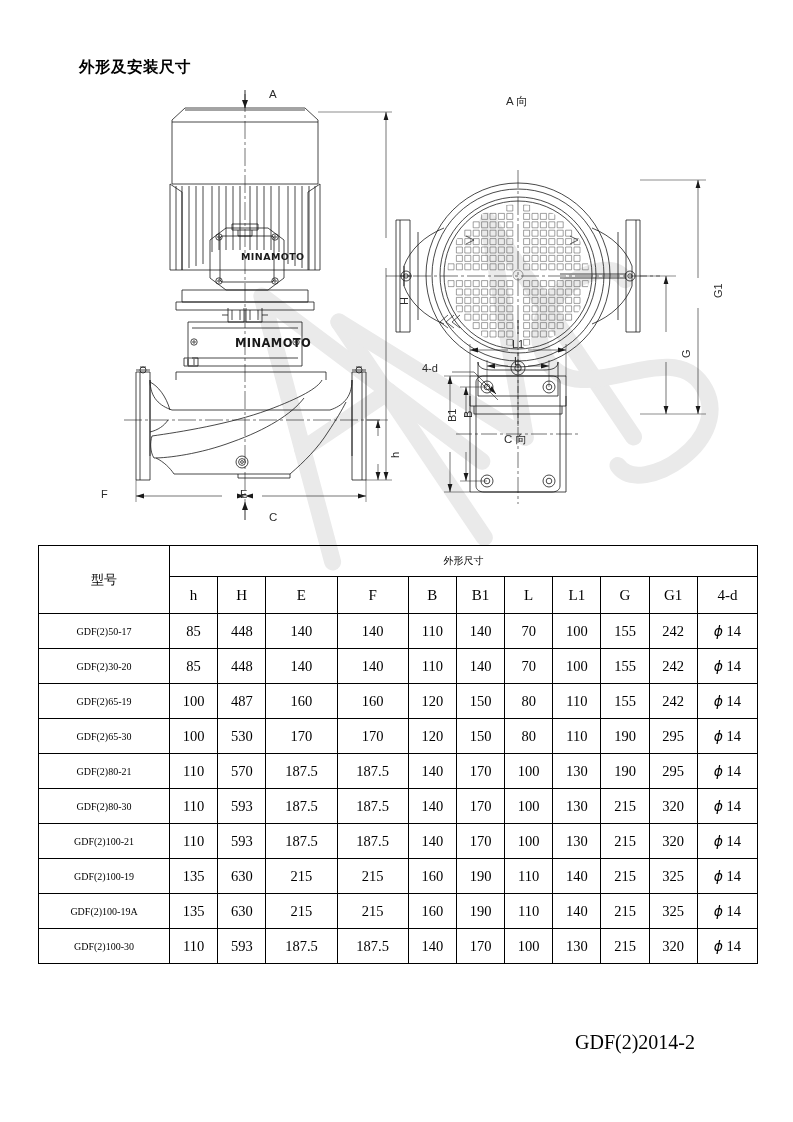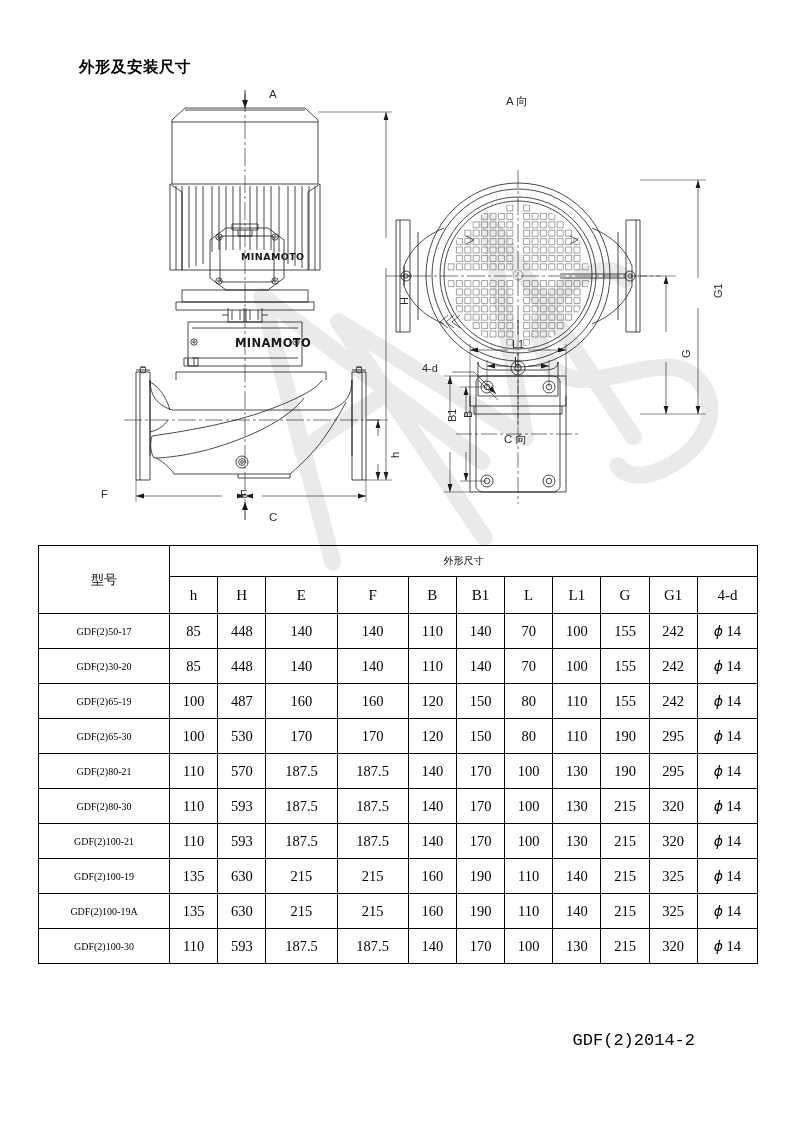--- a/index.html
+++ b/index.html
@@ -130,22 +130,22 @@
     font-family: "DejaVu Sans", sans-serif;
     font-style: italic;
     font-size: 14px;
   }
 
   
   #doc-code {
     position: absolute;
     right: 98px;
     top: 1031px;
-    font-size: 17px;
-    font-family: Liberation Mono, monospace;
+    font-size: 20px;
+    font-family: Liberation Serif, serif;
     z-index: 5;
     white-space: nowrap;
   }
 </style>
 </head>
 <body>
 
 <svg id="watermark" viewBox="0 0 793 1122">
   <g stroke="#eaeaea" stroke-width="17" fill="none" stroke-linecap="round" stroke-linejoin="round" transform="translate(140,330) rotate(-34)">
     <path d="M30 300 L120 40 L210 300"></path>

